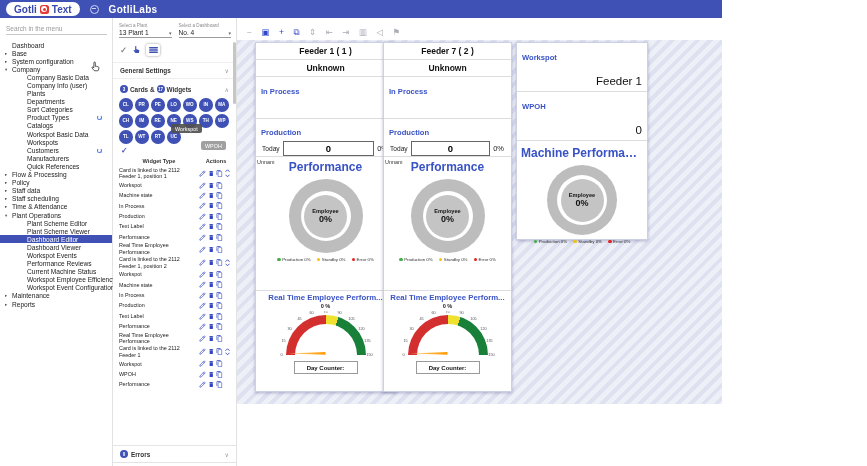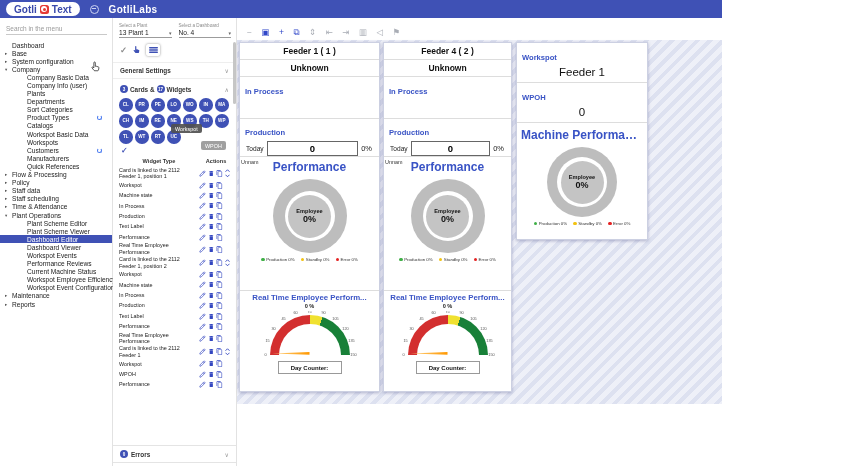--- a/index.html
+++ b/index.html
@@ -89,21 +89,21 @@
   
   .toolbar { position:absolute; left:247px; top:25px; height:14px; display:flex; align-items:center; gap:9.5px; }
   .tb-icon { font-size:8.5px; color:#a9adb5; line-height:1; }
   .tb-icon.active { color:#2f46c8; }
 
   
   .canvas { position:absolute; left:237px; top:40px; width:616px; height:364px;
             background:repeating-linear-gradient(135deg, #dde1f0 0 4px, #eef0f8 4px 9px); }
   .card { position:absolute; background:#fff; border:1px solid #ccd0e2;
           box-shadow:0 1px 3px rgba(60,64,120,.35); }
-  .feeder { top:2px; width:141px; height:350px; left:2px; }
+  .feeder { top:2px; width:141px; height:350px; left:18px; }
   .feeder.pos2 { left:146px; width:129px; }
   .ws-card { top:2px; left:279px; width:132px; height:198px; }
 
   .card-title { height:17px; line-height:17px; text-align:center; font-weight:bold; font-size:8.5px;
                 color:#111; border-bottom:1px solid #ddd; }
   .card-state { height:17px; line-height:17px; text-align:center; font-weight:bold; font-size:8.5px;
                 color:#111; border-bottom:1px solid #ddd; }
   .blue-label { font-size:7.6px; font-weight:bold; color:#3953c5; }
   .sec-inproc { height:42px; border-bottom:1px solid #ddd; padding:3px 0 0 5px; }
   .sec-prod { height:38px; border-bottom:1px solid #ddd; padding:2px 0 0 5px; }
@@ -144,21 +144,21 @@
   .ticks span:nth-of-type(7){left:64px;top:2px;} .ticks span:nth-of-type(8){left:76px;top:8px;}
   .ticks span:nth-of-type(9){left:86px;top:18px;} .ticks span:nth-of-type(10){left:92px;top:30px;}
   .ticks span:nth-of-type(11){left:94px;top:44px;}
   .needle { position:absolute; left:13px; top:41px; width:37px; height:3px;
             background:linear-gradient(to left, #ff9800, #ffd180); 
             clip-path:polygon(0 50%, 100% 0, 100% 90%); }
   .day-counter { width:64px; margin:4px auto 0; border:1px solid #999; text-align:center;
                  font-size:6px; font-weight:bold; color:#111; padding:2.5px 0; }
 
   .ws-sec { padding:3px 5px 4px; border-bottom:1px solid #ddd; }
-  .ws-big { text-align:center; font-size:11.5px; color:#111; margin-top:2px; }
+  .ws-big { text-align:right; font-size:11.5px; color:#111; margin-top:11px; }
   .ws-perf { position:relative; padding-top:5px; }
   .ws-perf .donut { width:70px; height:70px; }
   .ws-perf .legend { margin-top:4px; }
 </style>
 </head>
 <body>
 
 <div class="app">
 
   <div class="topbar">
@@ -916,21 +916,21 @@
                 <span class="tick">135</span>
                 <span class="tick">150</span>
               </div>
               <div class="needle"></div>
             </div>
             <div class="day-counter">Day Counter:</div>
           </div>
         </div>
 
         <div class="card feeder pos2">
-          <div class="card-title">Feeder 4 ( 2 )</div>
+          <div class="card-title">Feeder 7 ( 2 )</div>
           <div class="card-state">Unknown</div>
           <div class="sec-inproc">
             <span class="blue-label">In Process</span>
           </div>
           <div class="sec-prod">
             <span class="blue-label">Production</span>
             <div class="prod-row">
               <span class="today">Today</span>
               <span class="prod-box">0</span>
               <span class="pct">0%</span>

